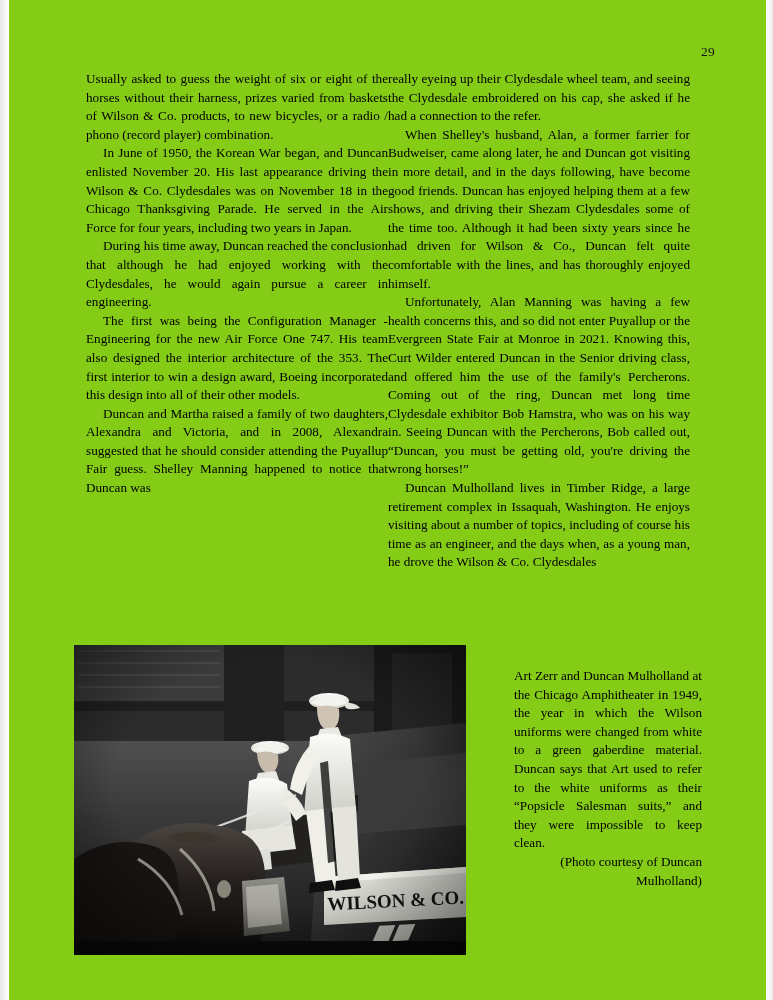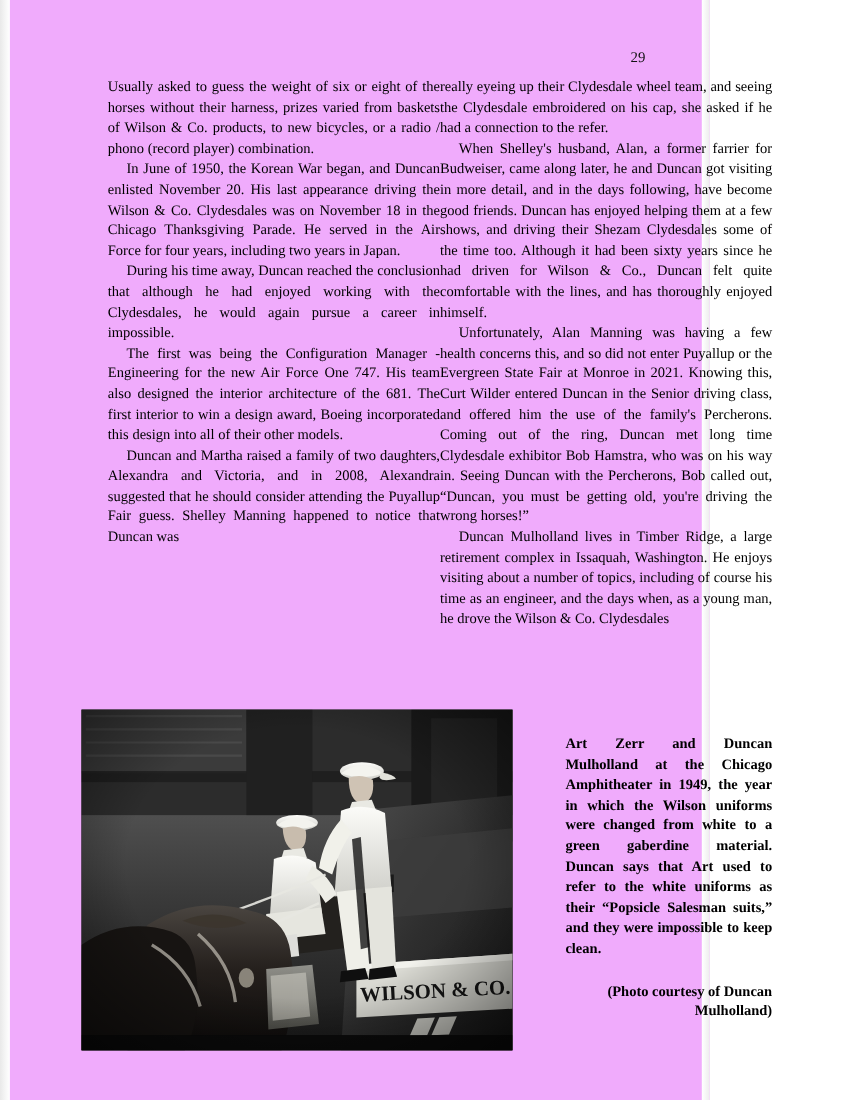--- a/index.html
+++ b/index.html
@@ -11,23 +11,23 @@
     width: 773px;
     height: 1000px;
     font-family: "Liberation Serif", serif;
     color: #000000;
     position: relative;
     overflow: hidden;
   }
   .page {
     position: absolute;
     left: 0; top: 0;
-    width: 645px;
+    width: 773px;
     height: 1000px;
-    background: #f0abfc;
+    background: #84cc16;
   }
   
   .page-edge-left {
     position: absolute;
     left: 0; top: 0;
     width: 9px; height: 1000px;
     background: linear-gradient(to right, #e9e9e9 0%, #f7f7f7 60%, #ffffff 100%);
   }
   .page-edge-right {
     position: absolute;
@@ -44,21 +44,21 @@
     color: #111;
   }
   .content {
     position: absolute;
     left: 74px;
     top: 70px;
     width: 628px;
   }
   .columns {
     display: flex;
-    justify-content: flex-end;
+    justify-content: center;
     width: 628px;
   }
   .col {
     width: 302px;
   }
   p.body {
     margin: 0;
     font-size: 13.2px;
     line-height: 18.6px;
     text-align: justify;
@@ -86,24 +86,23 @@
   }
   .caption-col {
     width: 188px;
     padding-top: 22px;
   }
   p.caption {
     margin: 0;
     font-size: 13.2px;
     line-height: 18.6px;
     text-align: justify;
-    font-weight: bold;
   }
   p.caption.credit {
-    margin-top: 20px;
+    margin-top: 0;
     text-align: right;
   }
 
   
   .photo-svg { display:block; }
 </style>
 </head>
 <body>
 
 <div class="page">
@@ -112,22 +111,22 @@
   <div class="page-edge-right"></div>
 
   <div class="page-number">29</div>
 
   <div class="content">
     <div class="columns">
 
       <div class="col">
         <p class="body">Usually asked to guess the weight of six or eight of the horses without their harness, prizes varied from baskets of Wilson &amp; Co. products, to new bicycles, or a radio / phono (record player) combination.</p>
         <p class="body indent">In June of 1950, the Korean War began, and Duncan enlisted November 20. His last appearance driving the Wilson &amp; Co. Clydesdales was on November 18 in the Chicago Thanksgiving Parade. He served in the Air Force for four years, including two years in Japan.</p>
-        <p class="body indent">During his time away, Duncan reached the conclusion that although he had enjoyed working with the Clydesdales, he would again pursue a career in impossible.</p>
-        <p class="body indent">The first was being the Configuration Manager - Engineering for the new Air Force One 747. His team also designed the interior architecture of the 681. The first interior to win a design award, Boeing incorporated this design into all of their other models.</p>
+        <p class="body indent">During his time away, Duncan reached the conclusion that although he had enjoyed working with the Clydesdales, he would again pursue a career in engineering.</p>
+        <p class="body indent">The first was being the Configuration Manager - Engineering for the new Air Force One 747. His team also designed the interior architecture of the 353. The first interior to win a design award, Boeing incorporated this design into all of their other models.</p>
         <p class="body indent">Duncan and Martha raised a family of two daughters, Alexandra and Victoria, and in 2008, Alexandra suggested that he should consider attending the Puyallup Fair guess. Shelley Manning happened to notice that Duncan was</p>
       </div>
 
       <div class="col">
         <p class="body">really eyeing up their Clydesdale wheel team, and seeing the Clydesdale embroidered on his cap, she asked if he had a connection to the refer.</p>
         <p class="body indent">When Shelley's husband, Alan, a former farrier for Budweiser, came along later, he and Duncan got visiting in more detail, and in the days following, have become good friends. Duncan has enjoyed helping them at a few shows, and driving their Shezam Clydesdales some of the time too. Although it had been sixty years since he had driven for Wilson &amp; Co., Duncan felt quite comfortable with the lines, and has thoroughly enjoyed himself.</p>
         <p class="body indent">Unfortunately, Alan Manning was having a few health concerns this, and so did not enter Puyallup or the Evergreen State Fair at Monroe in 2021. Knowing this, Curt Wilder entered Duncan in the Senior driving class, and offered him the use of the family's Percherons. Coming out of the ring, Duncan met long time Clydesdale exhibitor Bob Hamstra, who was on his way in. Seeing Duncan with the Percherons, Bob called out, “Duncan, you must be getting old, you're driving the wrong horses!”</p>
         <p class="body indent">Duncan Mulholland lives in Timber Ridge, a large retirement complex in Issaquah, Washington. He enjoys visiting about a number of topics, including of course his time as an engineer, and the days when, as a young man, he drove the Wilson &amp; Co. Clydesdales</p>
       </div>
 

